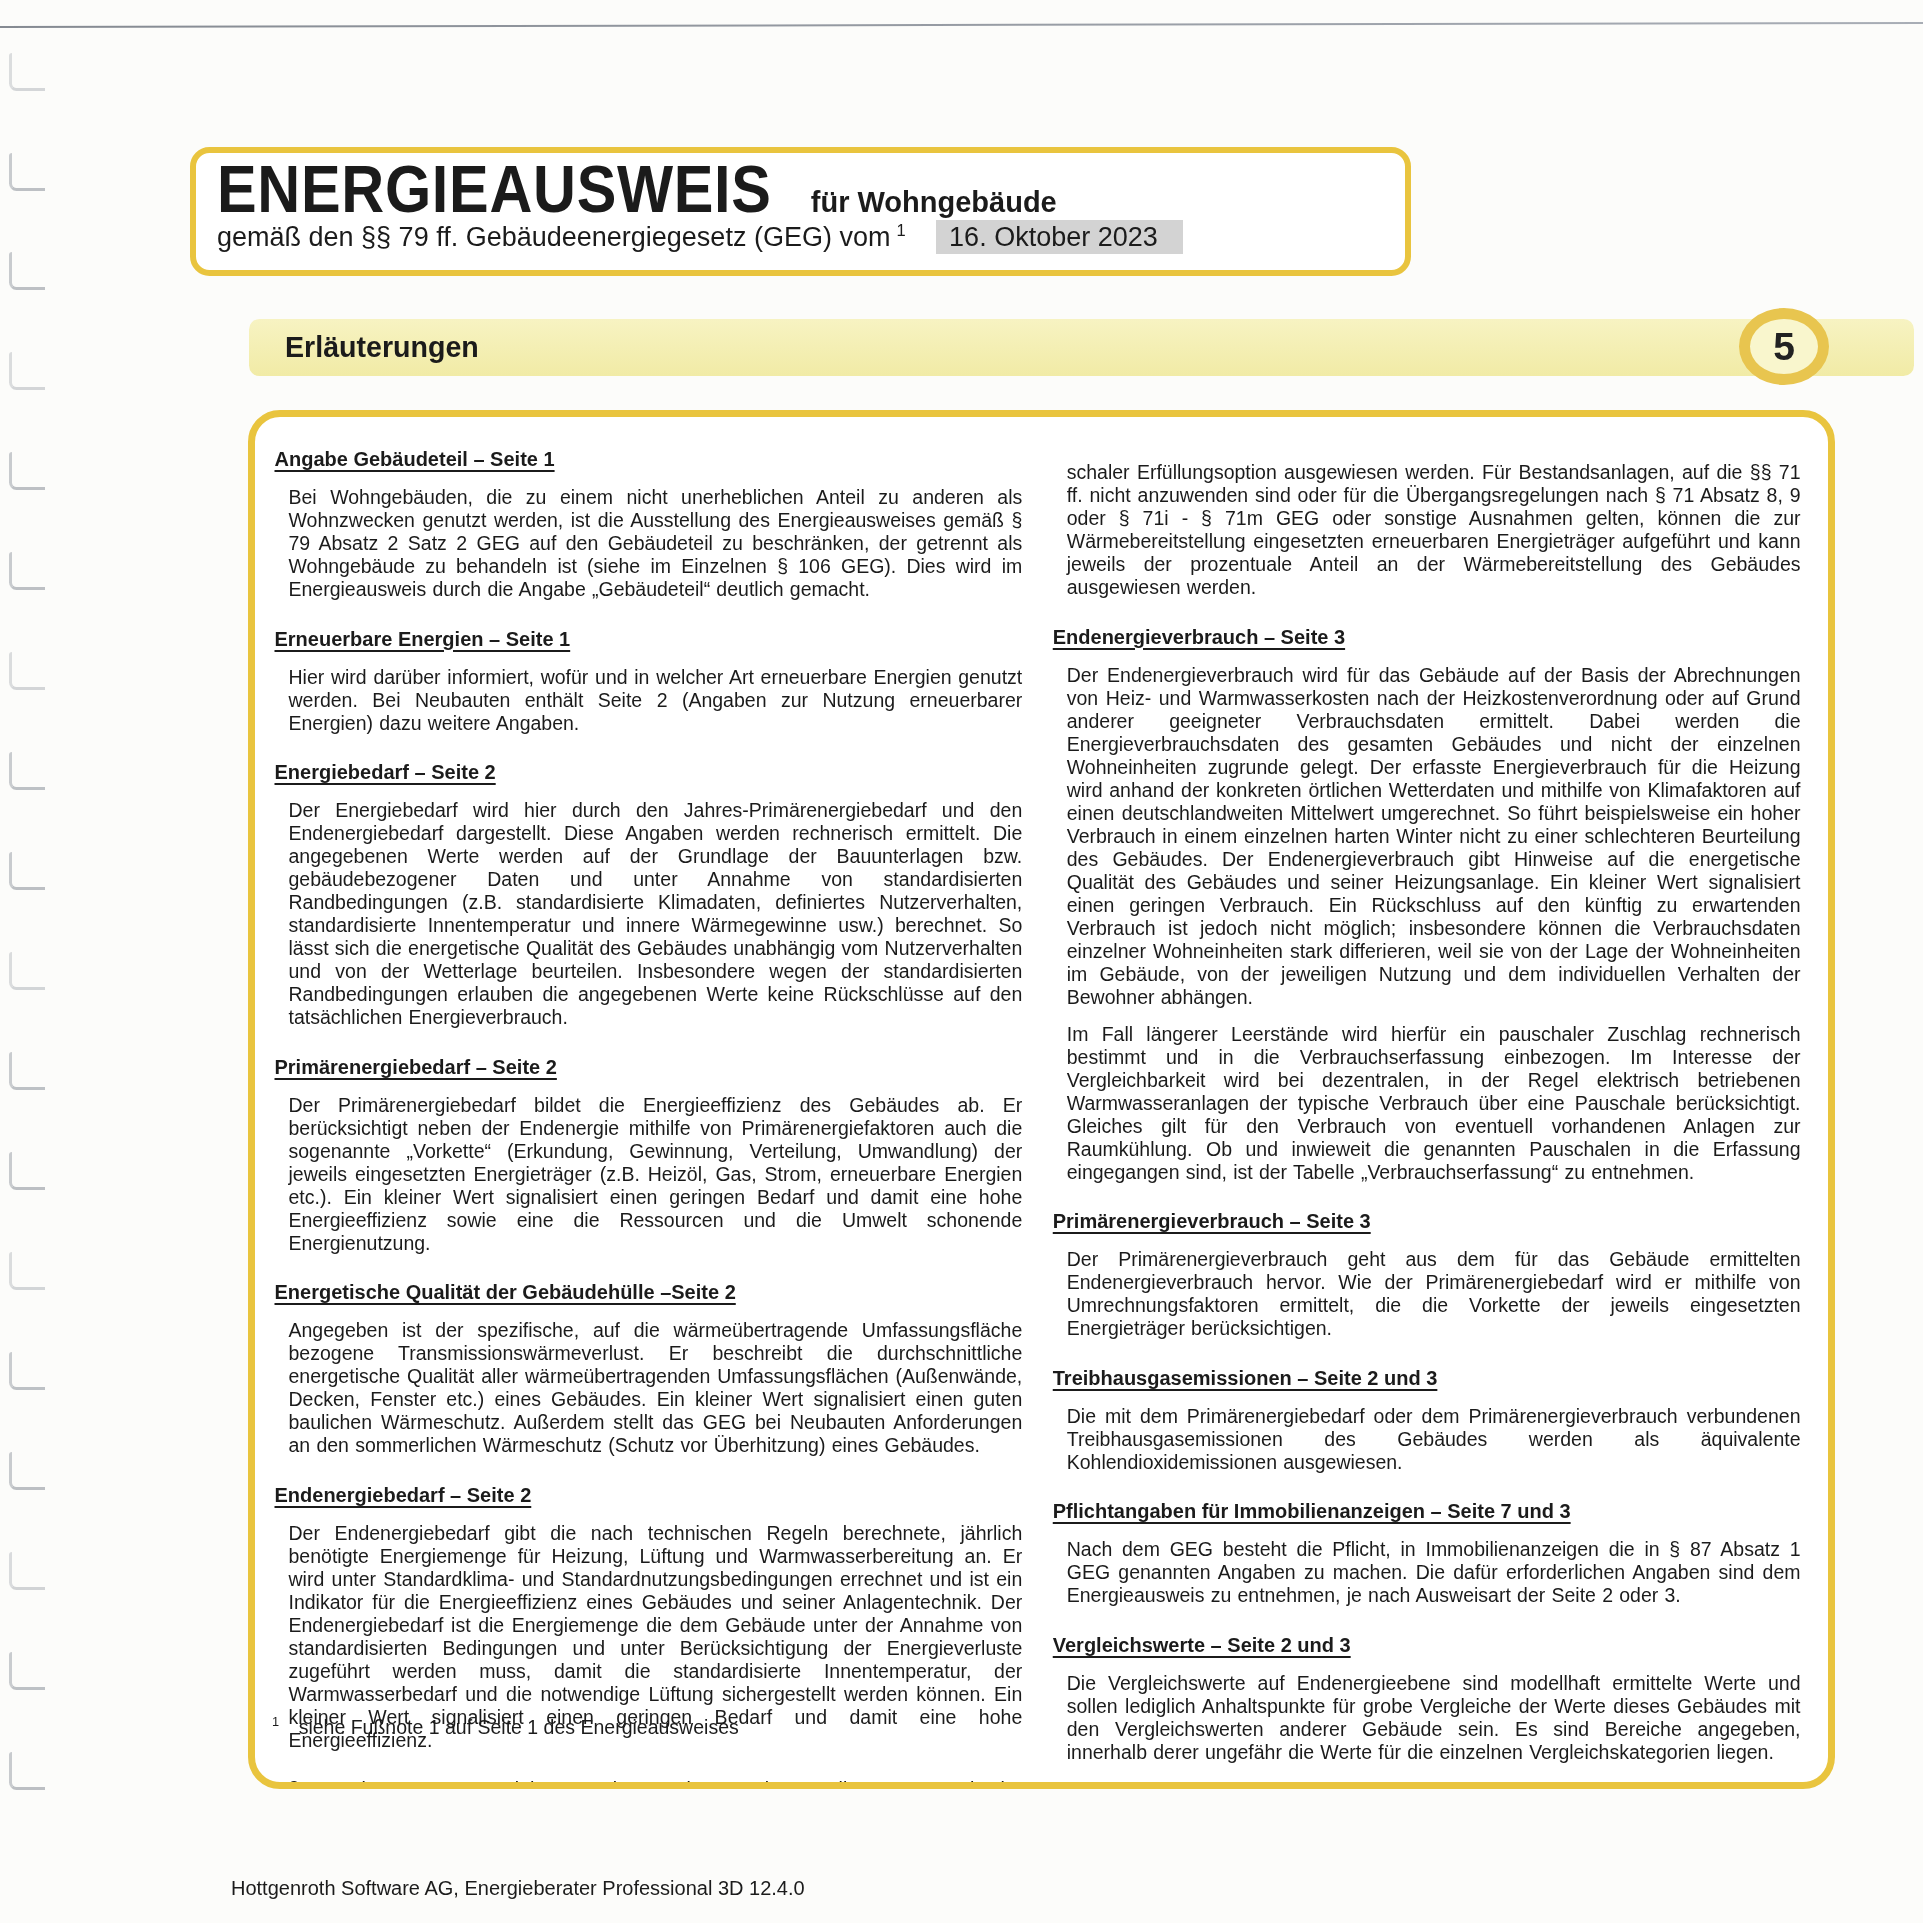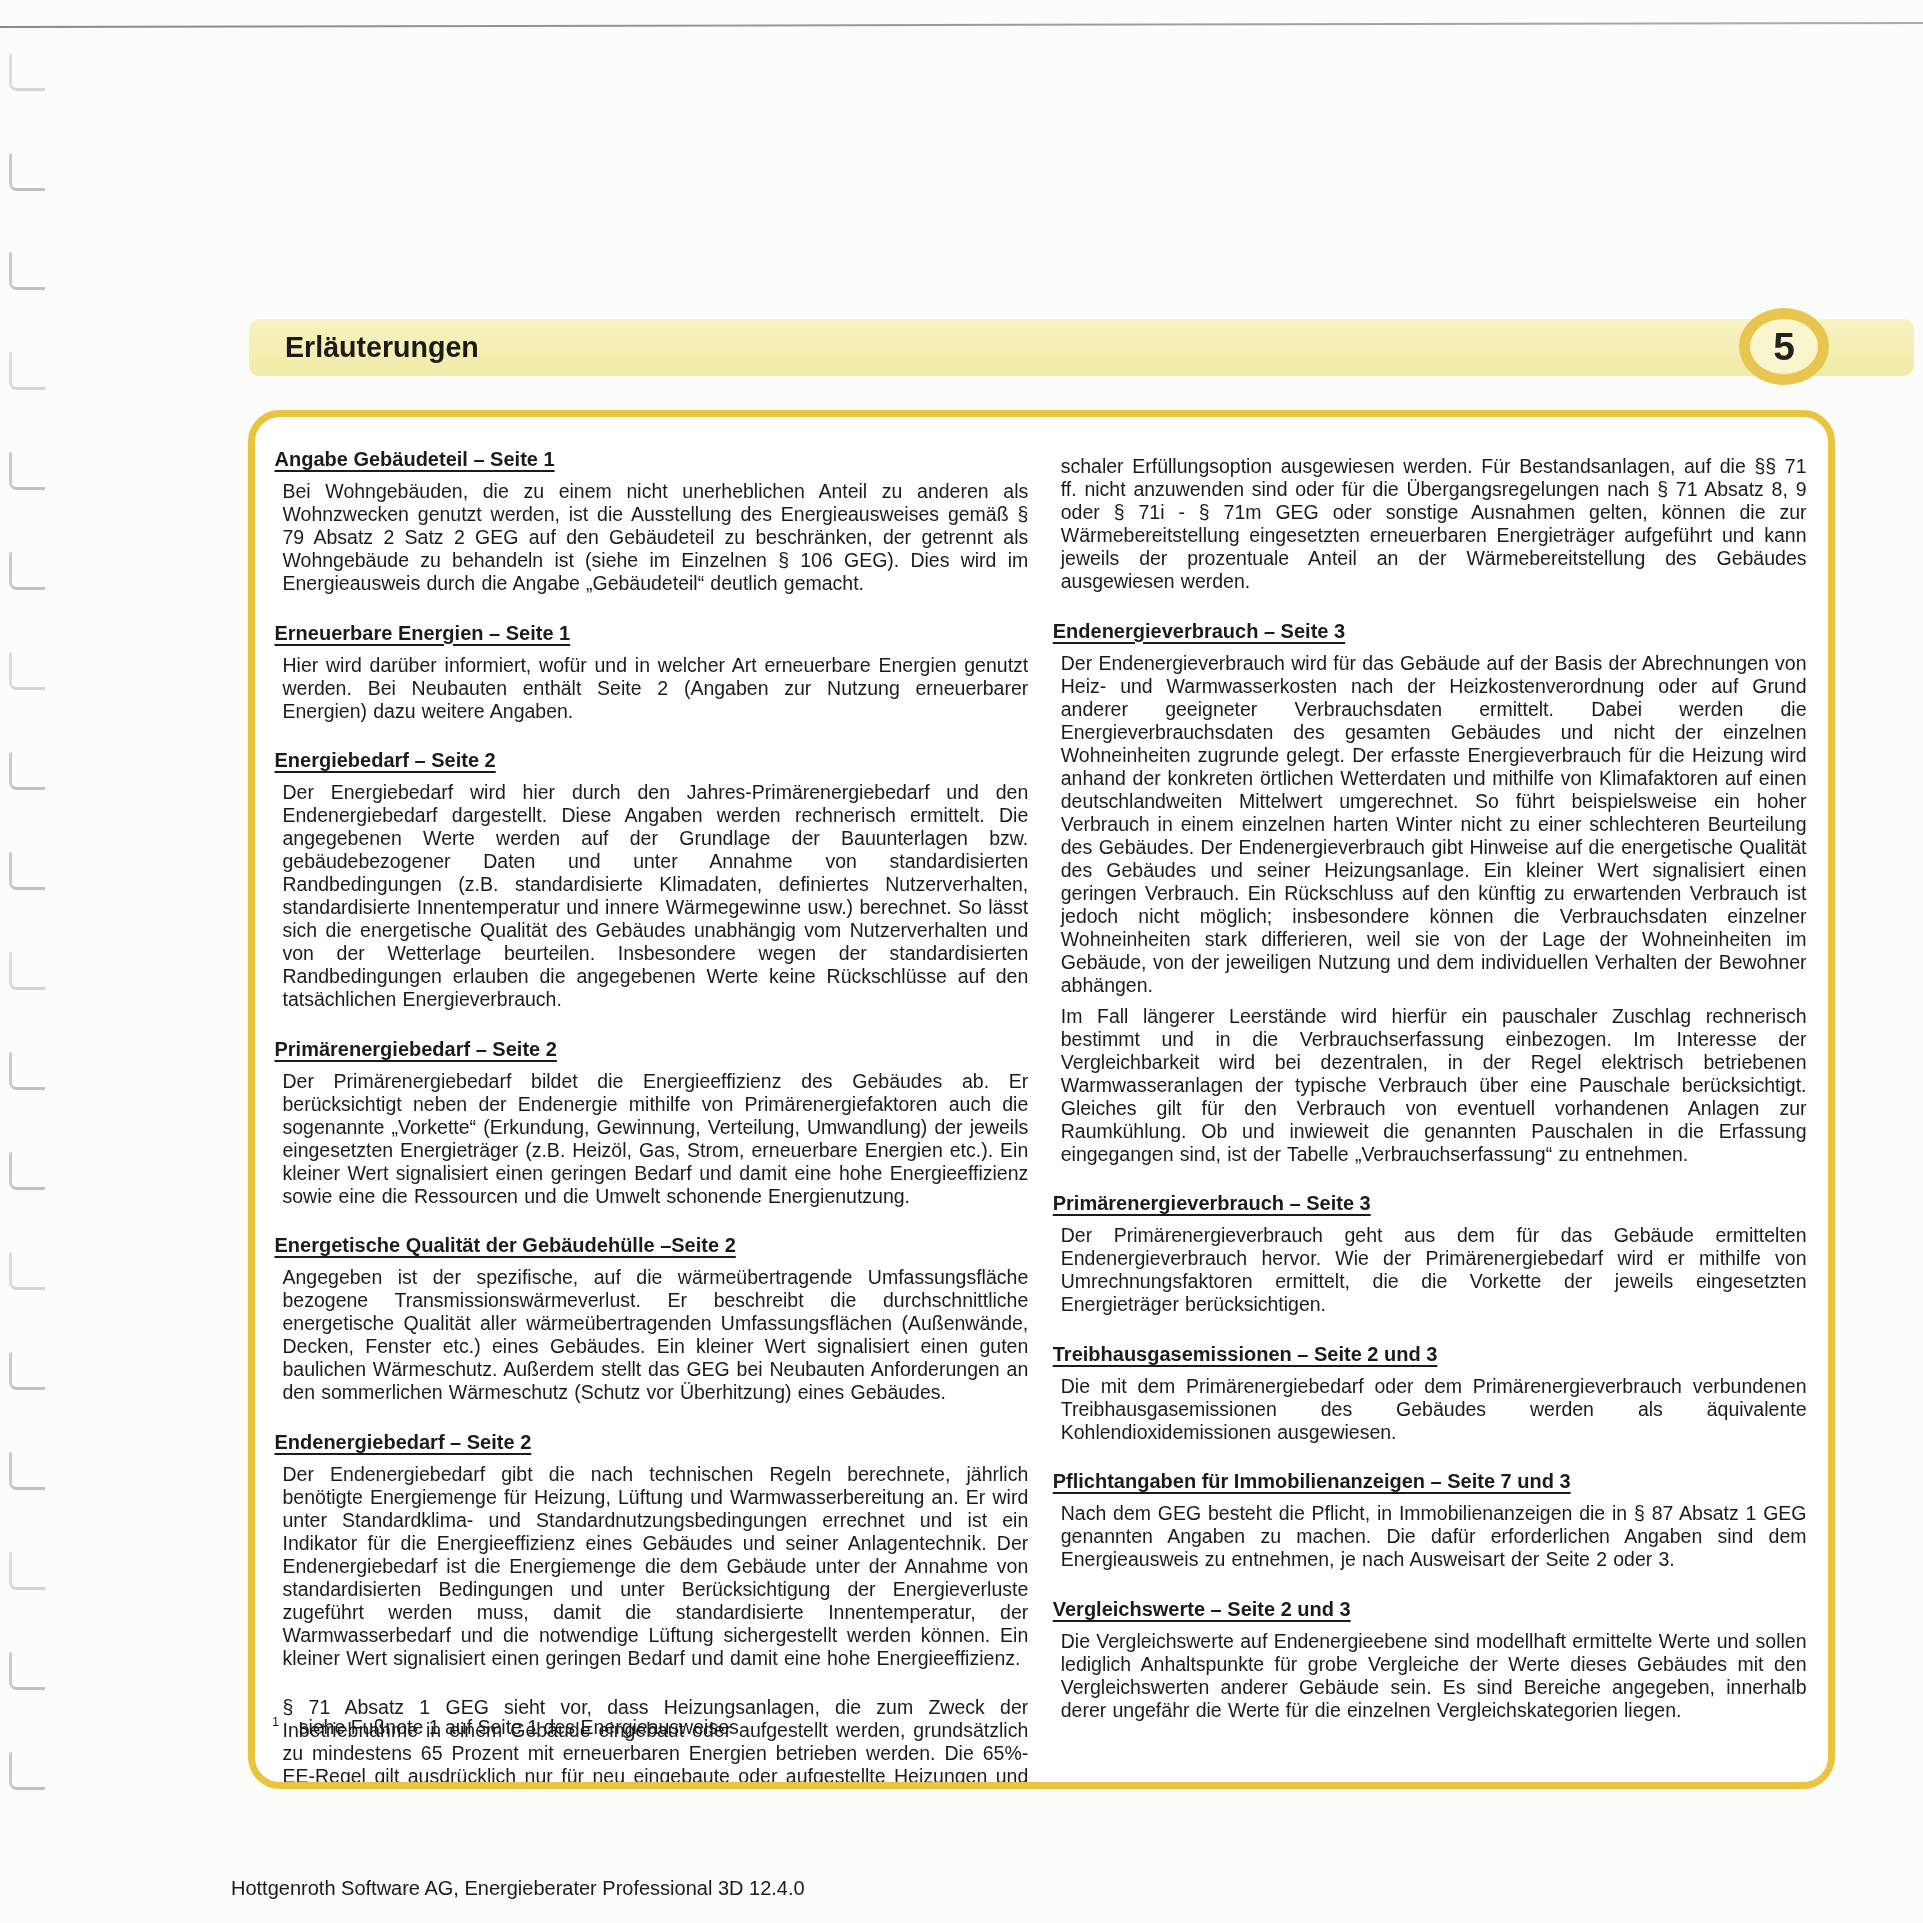--- a/index.html
+++ b/index.html
@@ -64,21 +64,21 @@
   }
   .col{flex:1;min-width:0;}
   .section{margin-top:25.6px;}
   .section:first-child{margin-top:0;}
   .heading{
     font-size:20px;font-weight:700;line-height:1.25;
     text-decoration:underline;text-decoration-thickness:1.5px;text-underline-offset:3.8px;
     margin-bottom:4.5px;
   }
   p.body{
-    margin:8px;font-size:19.5px;line-height:1.18;text-align:justify;
+    margin:14px;font-size:19.5px;line-height:1.18;text-align:justify;
     hyphens:auto;-webkit-hyphens:auto;word-spacing:0.8px;
   }
   
   .footnote{position:absolute;left:272px;top:1714px;font-size:19.5px;text-align:right;}
   .footnote sup{font-size:12.8px;margin-right:19.5px;}
   .footer{position:absolute;left:231px;top:1877px;font-size:20px;}
 </style>
 </head>
 <body>
 
@@ -99,20 +99,29 @@
       <div class="hole" style="top: 1052px; opacity: 0.7;"></div>
       <div class="hole" style="top: 1152px; opacity: 0.72;"></div>
       <div class="hole" style="top: 1252px; opacity: 0.47;"></div>
       <div class="hole" style="top: 1352px; opacity: 0.7;"></div>
       <div class="hole" style="top: 1452px; opacity: 0.72;"></div>
       <div class="hole" style="top: 1552px; opacity: 0.48;"></div>
       <div class="hole" style="top: 1652px; opacity: 0.7;"></div>
       <div class="hole" style="top: 1752px; opacity: 0.72;"></div>
     </div>
 
+  <div class="header-box">
+    <div class="title-row">
+      <span class="doc-title">ENERGIEAUSWEIS</span>
+      <span class="title-suffix">für Wohngebäude</span>
+    </div>
+    <div class="subtitle-row">
+      <span>gemäß den §§ 79 ff. Gebäudeenergiegesetz (GEG) vom</span><sup>1</sup><span class="date-highlight">16. Oktober 2023</span>
+    </div>
+  </div>
 
   <div class="banner">
     <span class="banner-label">Erläuterungen</span>
   </div>
   <div class="page-circle">
     <span>5</span>
   </div>
 
   <div class="content-box">
     <div class="col" id="col-left">

